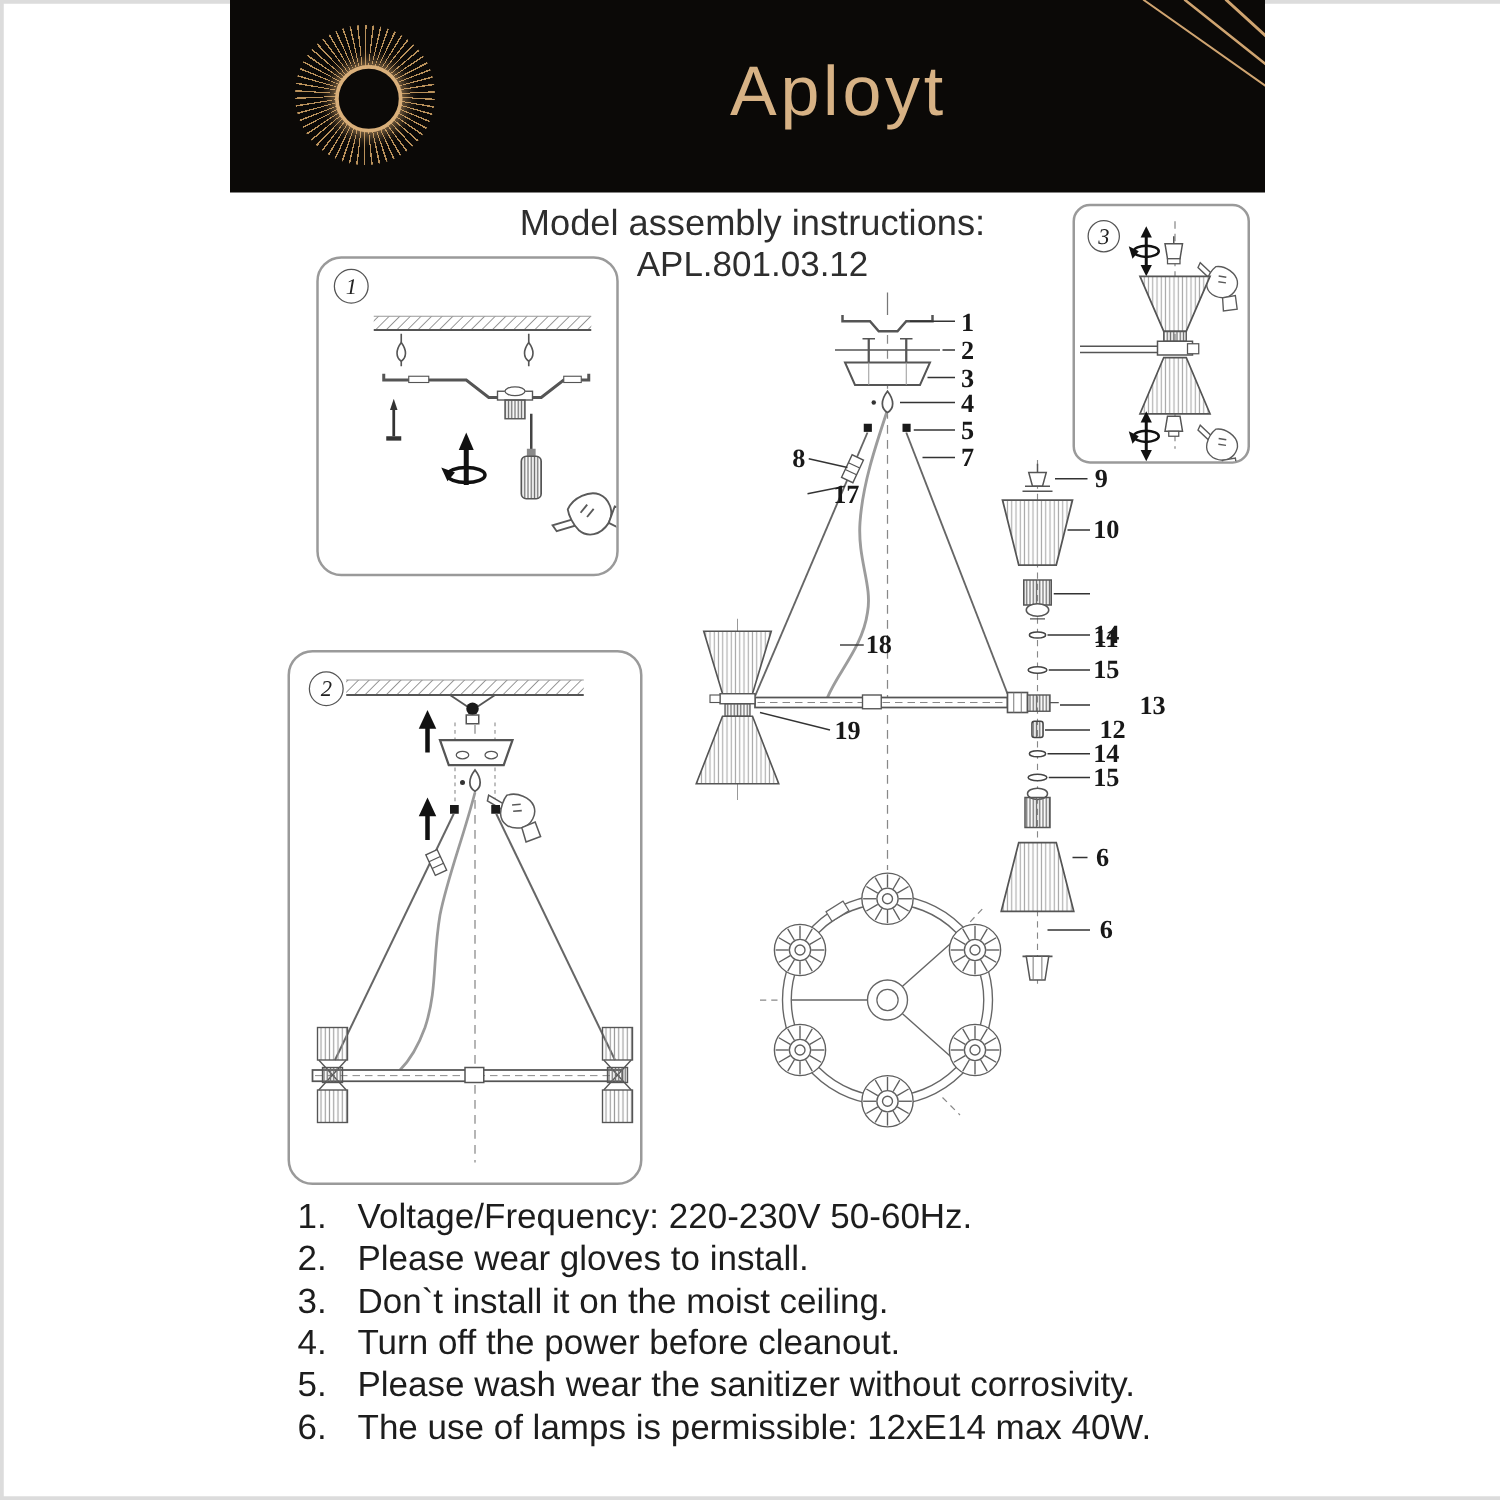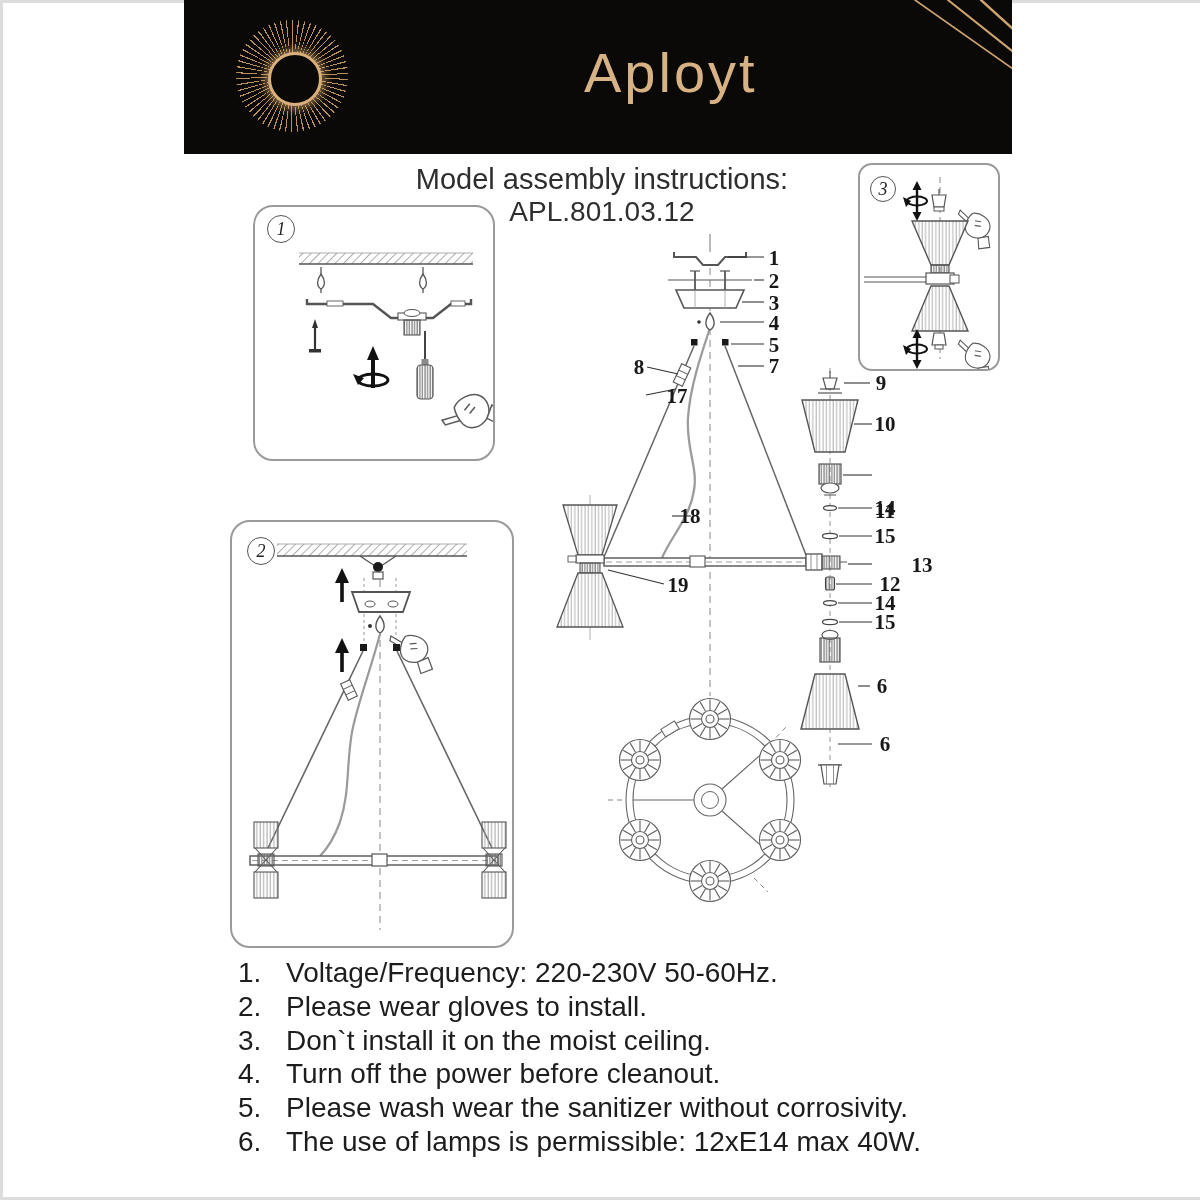--- a/index.html
+++ b/index.html
@@ -412,21 +412,21 @@
     </svg>
 
     <span class="plabel" style="left:224px;top:30px;">1</span>
     <span class="plabel" style="left:224px;top:53px;">2</span>
     <span class="plabel" style="left:224px;top:75px;">3</span>
     <span class="plabel" style="left:224px;top:95px;">4</span>
     <span class="plabel" style="left:224px;top:117px;">5</span>
     <span class="plabel" style="left:224px;top:138px;">7</span>
     <span class="plabel" style="left:89px;top:139px;">8</span>
     <span class="plabel" style="left:99px;top:168px;margin-left:28px;">17</span>
-    <span class="plabel" style="left:140px;top:288px;text-align:center;">18</span>
+    <span class="plabel" style="left:153px;top:288px;text-align:center;">18</span>
     <span class="plabel" style="left:128px;top:357px;">19</span>
     <span class="plabel" style="left:331px;top:155px;">9</span>
     <span class="plabel" style="left:335px;top:196px;">10</span>
     <span class="plabel" style="left:335px;top:247px;margin-top:36px;">11</span>
     <span class="plabel" style="left:335px;top:280px;">14</span>
     <span class="plabel" style="left:335px;top:308px;">15</span>
     <span class="plabel" style="left:335px;top:337px;margin-left:37px;">13</span>
     <span class="plabel" style="left:340px;top:356px;">12</span>
     <span class="plabel" style="left:335px;top:375px;">14</span>
     <span class="plabel" style="left:335px;top:394px;">15</span>

